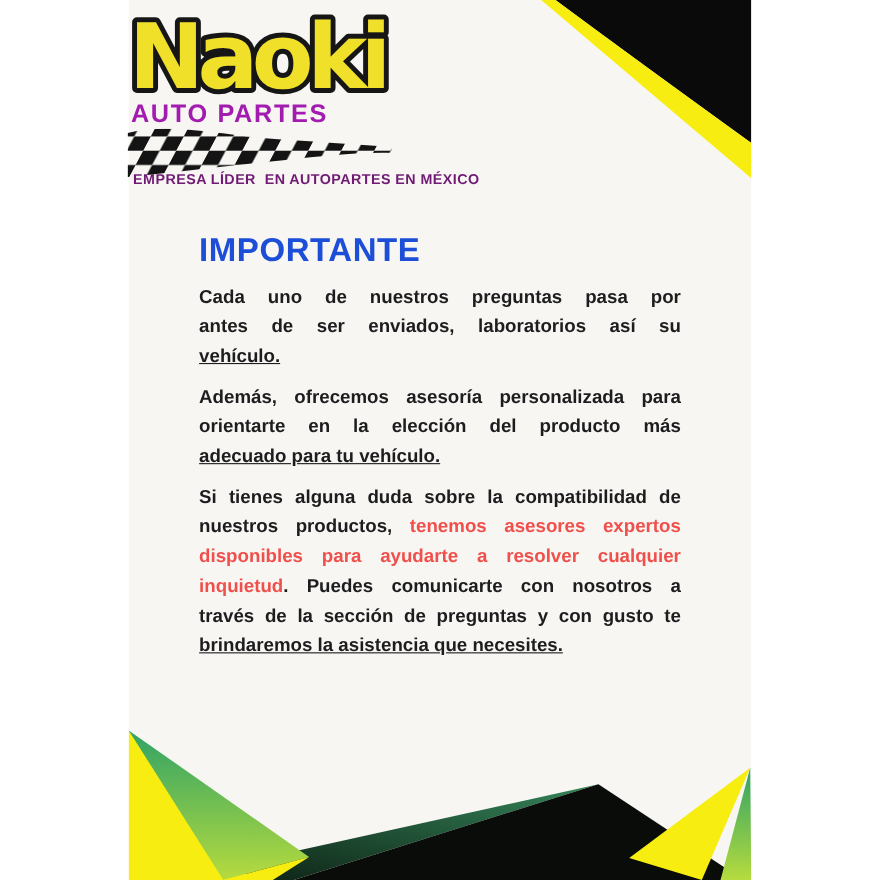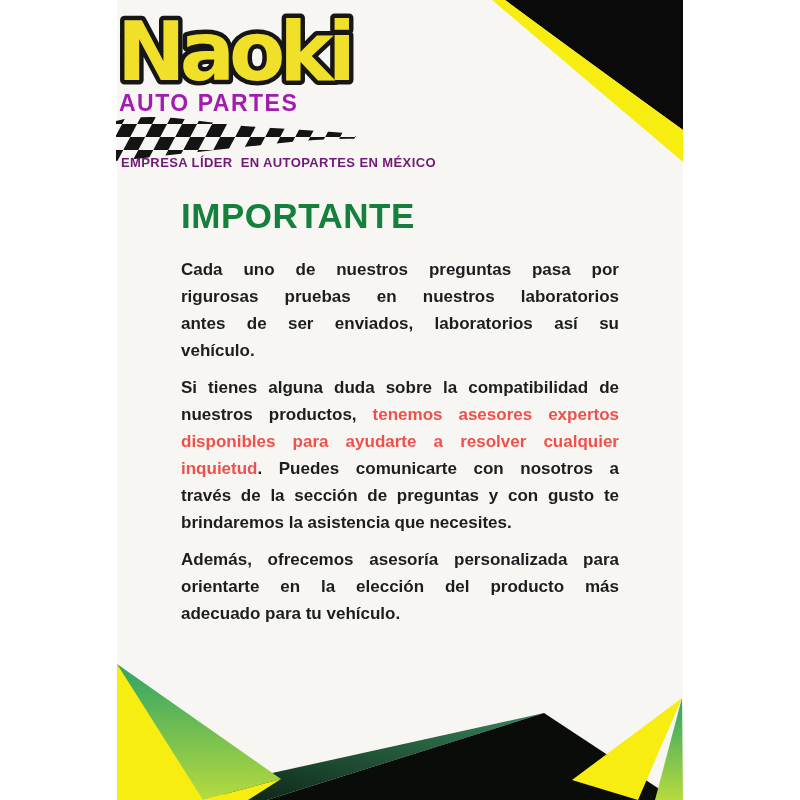--- a/index.html
+++ b/index.html
@@ -9,29 +9,29 @@
   .decor{position:absolute;left:0;top:0;width:566px;height:800px;pointer-events:none;}
   .content{position:absolute;left:0;top:0;width:566px;height:623px;}
 
   .naoki-svg{position:absolute;left:-4px;top:0;}
   .subtitle{position:absolute;left:2px;top:90px;font-size:23px;font-weight:bold;
             letter-spacing:1.5px;color:#a21caf;white-space:pre;}
   .flag-svg{position:absolute;left:-3px;top:111px;}
   .tagline{position:absolute;left:4px;top:155px;font-size:13px;font-weight:bold;
            color:#701a75;letter-spacing:0.4px;white-space:pre;}
 
-  .title{position:absolute;left:64px;top:196px;margin:0;font-size:35px;font-weight:bold;
-         color:#15803d;letter-spacing:0.5px;}
+  .title{position:absolute;left:64px;top:211px;margin:0;font-size:30px;font-weight:bold;
+         color:#1d4ed8;letter-spacing:0.5px;}
 
   .paras{position:absolute;left:64px;top:256px;width:438px;color:#1d1d1f;
          font-size:17px;font-weight:bold;}
   .para{margin:0 0 10px 0;}
   .jline{height:27px;line-height:27px;text-align:justify;text-align-last:justify;
          white-space:nowrap;overflow:visible;}
-  .jline.lastline{text-align-last:left;}
+  .jline.lastline{text-align-last:left;text-decoration:underline;}
   .red{color:#f0504c;}
 </style>
 </head>
 <body>
 
 <div id="page">
   <div class="poster">
 
     <svg class="decor" viewBox="0 0 566 800">
       <defs>
@@ -80,34 +80,33 @@
         <rect width="246" height="50" clip-path="url(#flagclip)" fill="url(#chk)"></rect>
       </svg>
 
       <div class="tagline">EMPRESA LÍDER  EN AUTOPARTES EN MÉXICO</div>
 
       <h1 class="title">IMPORTANTE</h1>
 
       <div class="paras">
           <div class="para">
             <div class="jline"><span>Cada uno de nuestros preguntas pasa por</span></div>
-            <div class="jline"><span>rigurosas pruebas en nuestros laboratorios</span></div>
             <div class="jline"><span>antes de ser enviados, laboratorios así su</span></div>
             <div class="jline lastline"><span>vehículo.</span></div>
+          </div>
+          <div class="para">
+            <div class="jline"><span>Además, ofrecemos asesoría personalizada para</span></div>
+            <div class="jline"><span>orientarte en la elección del producto más</span></div>
+            <div class="jline lastline"><span>adecuado para tu vehículo.</span></div>
           </div>
           <div class="para">
             <div class="jline"><span>Si tienes alguna duda sobre la compatibilidad de</span></div>
             <div class="jline"><span>nuestros productos, </span><span class="red">tenemos asesores expertos</span></div>
             <div class="jline"><span class="red">disponibles para ayudarte a resolver cualquier</span></div>
             <div class="jline"><span class="red">inquietud</span><span>. Puedes comunicarte con nosotros a</span></div>
             <div class="jline"><span>través de la sección de preguntas y con gusto te</span></div>
             <div class="jline lastline"><span>brindaremos la asistencia que necesites.</span></div>
           </div>
-          <div class="para">
-            <div class="jline"><span>Además, ofrecemos asesoría personalizada para</span></div>
-            <div class="jline"><span>orientarte en la elección del producto más</span></div>
-            <div class="jline lastline"><span>adecuado para tu vehículo.</span></div>
-          </div>
         </div>
     </div>
 
   </div>
 </div>
 
 </body></html>

